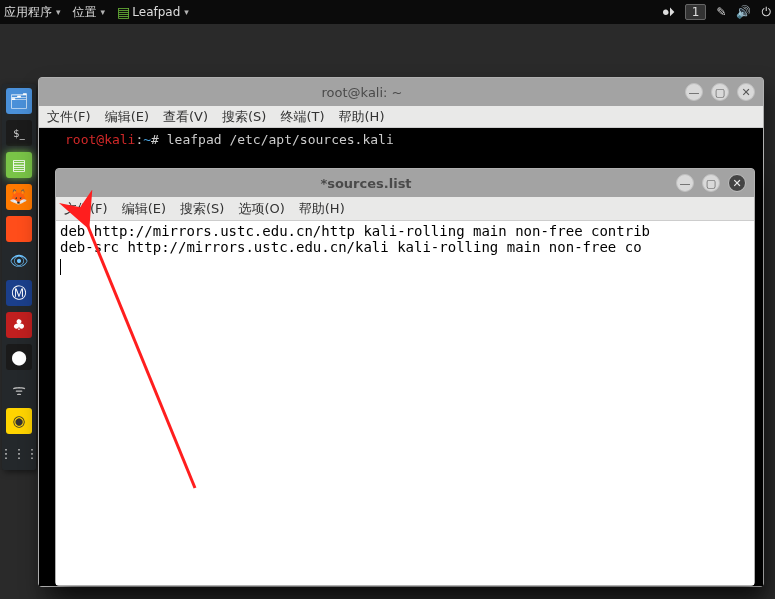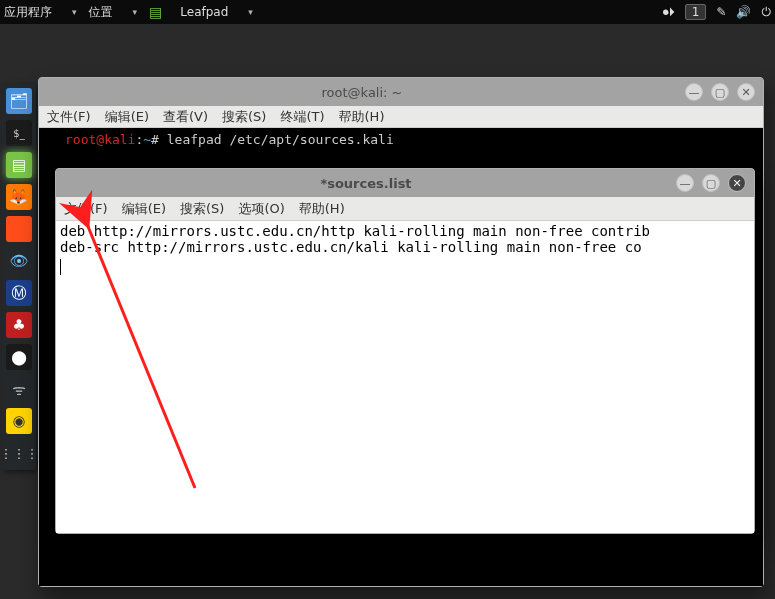--- a/index.html
+++ b/index.html
@@ -4,21 +4,21 @@
 <style>
 * { box-sizing: border-box; margin: 0; padding: 0; }
 html, body { width: 775px; height: 599px; overflow: hidden; font-family: "DejaVu Sans", sans-serif; }
 body { background: #2a2a2a; position: relative; }
 
 
 .panel {
   height: 24px; background: #0b0b0b; color: #ddd; display: flex; align-items: center;
   font-size: 12px; padding: 0 4px; gap: 12px;
 }
-.panel .menu { display: flex; gap: 18px; align-items: center; cursor: default; }
+.panel .menu { display: flex; gap: 2px; align-items: center; cursor: default; }
 .panel .arrow { font-size: 9px; opacity: .8; margin-left: 2px; }
 .panel .center { position: absolute; left: 50%; transform: translateX(-50%); margin-top: 48px; }
 .panel .right { margin-left: auto; display: flex; gap: 10px; align-items: center; }
 .panel .badge { border: 1px solid #666; background: #333; padding: 0 6px; border-radius: 2px; }
 .panel .leaf-icon { color: #6fbf3b; font-size: 14px; }
 
 
 .desktop { position: absolute; top: 24px; left: 0; right: 0; bottom: 0; background: #2a2a2a; }
 
 
@@ -55,21 +55,21 @@
   display: flex; align-items: center; justify-content: center; font-size: 11px; color: #555; cursor: default; }
 .term-menubar { height: 22px; background: #e9e9e8; display: flex; gap: 14px; align-items: center;
   font-size: 13px; color: #333; padding: 0 8px; border-bottom: 1px solid #cdcdcd; }
 .term-body { background: #000; color: #ccc; font-family: "DejaVu Sans Mono", monospace; font-size: 13px;
   padding: 4px 6px; height: calc(100% - 50px); white-space: pre; overflow: hidden; }
 .prompt-user { color: #d02828; margin-left: 20px; }
 .prompt-colon { color: #ccc; }
 .prompt-path { color: #4aa3df; }
 
 
-.win.leafpad { left: 55px; top: 144px; width: 700px; height: 366px; z-index: 5; }
+.win.leafpad { left: 55px; top: 144px; width: 700px; height: 418px; z-index: 5; }
 .leafpad .lp-menubar { height: 24px; display: flex; gap: 14px; align-items: center;
   font-size: 13px; color: #333; padding: 0 8px; border-bottom: 1px solid #cdcdcd; }
 .leafpad .lp-body { background: #fff; color: #000; font-family: "DejaVu Sans Mono", monospace;
   font-size: 14px; padding: 2px 4px; height: calc(100% - 52px); white-space: pre; overflow: hidden;
   position: relative; }
 .cursor-bar { position: absolute; width: 1px; height: 16px; background: #000; left: 4px; top: 38px; }
 
 
 .arrow-svg { position: absolute; left: 55px; top: 144px; width: 700px; height: 420px; z-index: 20; pointer-events: none; }
 

